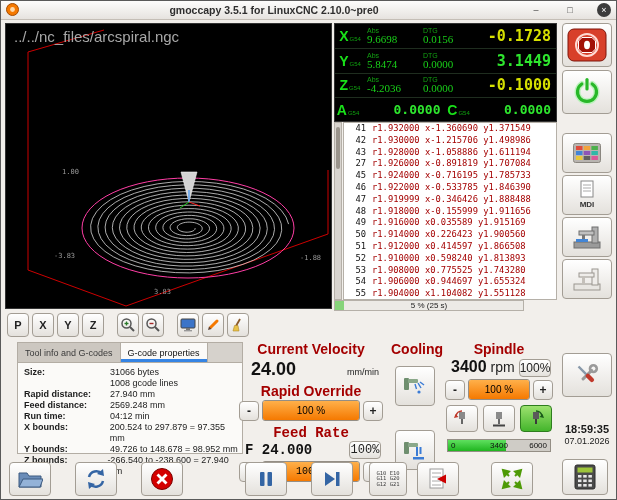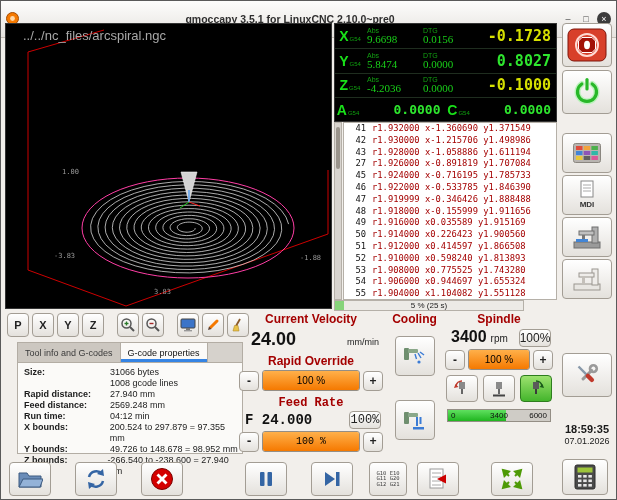--- a/index.html
+++ b/index.html
@@ -4,31 +4,31 @@
 <style>
   * { margin:0; padding:0; box-sizing:border-box; }
   html,body { width:617px; height:500px; }
   body { position:relative; overflow:hidden; background:#edeae6;
          font-family:"Liberation Sans","DejaVu Sans",sans-serif; font-size:11px; color:#222; }
   .window { position:absolute; inset:0; border:1px solid #5a5a5a; background:#f2efeb; }
 
   
   .titlebar { position:absolute; left:0; top:0; right:0; height:19px;
     background:linear-gradient(#fdfdfc,#e6e3df); border-bottom:1px solid #c4beb6;
-    display:flex; align-items:center; padding:18px 5px; gap:4px; }
+    display:flex; align-items:center; padding:0 5px; gap:20px; }
   .title { flex:1; text-align:center; font-size:10.5px; font-weight:bold; color:#2e2e2e;
     white-space:nowrap; overflow:hidden; }
   .winbtn { width:14px; height:14px; display:flex; align-items:center; justify-content:center;
     font-size:9px; color:#444; border-radius:50%; cursor:default; }
   .winbtn.close { background:#3c3c3c; color:#fff; }
 
   
   .preview { position:absolute; left:4px; top:22px; width:327px; height:286px;
     background:#000; border:1px solid #333; }
-  .filename { position:absolute; left:17px; top:4px; font-size:13px; color:#a8a8a8; }
+  .filename { position:absolute; left:8px; top:4px; font-size:15px; color:#a8a8a8; }
 
   
   .ptoolbar { position:absolute; left:6px; top:311px; height:26px; display:flex; gap:3px; align-items:center; }
   .btn { background:linear-gradient(#ffffff,#e4e1dc); border:1px solid #a39d94; border-radius:4px;
     display:flex; align-items:center; justify-content:center; }
   .pbtn { width:22px; height:24px; font-weight:bold; font-size:11px; color:#222; }
   .gap-l { margin-left:10px; }
 
   
   .dro { position:absolute; left:333px; top:22px; width:223px; height:99px; background:#000;
@@ -67,21 +67,21 @@
   .tab { padding:0 7px; display:flex; align-items:center; font-size:9px; color:#3a3a3a;
     border-right:1px solid #b3ada4; background:#ccc7c0; }
   .tab.active { background:#fbfaf8; color:#111; box-shadow:inset 0 -3px 0 #3584e4; }
   .props { padding:4px 0 0 0; }
   .prow { display:flex; padding:0 0 0 6px; line-height:11px; font-size:9px; }
   .plabel { width:86px; font-weight:bold; color:#1c1c1c; }
   .pvalue { color:#1c1c1c; }
 
   
   .frame { position:absolute; }
-  .ftitle { text-align:center; color:#a40000; font-weight:bold; font-size:12px; line-height:14px; }
+  .ftitle { text-align:center; color:#a40000; font-weight:bold; font-size:14px; line-height:14px;margin-top:30px; }
   .midvel   { left:234px; top:311px; width:152px; height:42px; }
   .midrapid { left:234px; top:353px; width:152px; height:42px; }
   .midfeed  { left:234px; top:395px; width:152px; height:61px;font-family:Liberation Mono, monospace; }
   .velrow { display:flex; align-items:baseline; padding:3px 8px 0 16px; }
   .velval { font-size:18px; font-weight:bold; color:#111; }
   .velunit { margin-left:auto; font-size:9px; color:#222; }
   .sliderrow { display:flex; align-items:center; gap:3px; padding:2px 4px 0 4px; }
   .sbtn { width:20px; height:20px; font-size:12px; font-weight:bold; }
   .slider { position:relative; flex:1; height:21px; border:1px solid #948e85; border-radius:3px;
     background:#e6e3de; overflow:hidden;padding-left:36px; }
@@ -94,21 +94,21 @@
 
   
   .cooling { left:390px; top:311px; width:47px; height:145px; }
   .coolbtn { width:40px; height:40px; margin:0 auto; }
   .cb1 { margin-top:10px; } .cb2 { margin-top:24px; }
 
   
   .spindle { left:440px; top:311px; width:116px; height:145px; }
   .spinrow1 { display:flex; align-items:baseline; padding:2px 6px 0 10px; gap:4px; }
   .rpmval { font-size:16px; font-weight:bold; color:#111; }
-  .rpmunit { font-size:10px; color:#222; }
+  .rpmunit { font-size:14px; color:#222; }
   .spinbtns { display:flex; justify-content:center; gap:5px; padding-top:5px; }
   .spbtn { width:32px; height:27px; }
   .spbtn.greenbg { background:linear-gradient(#9de26f,#44b52c); border-color:#2e7d1e; }
   .rpmbar { position:relative; margin:7px 6px 0 6px; height:13px; background:#cfccc6;
     border:1px solid #948e85; overflow:hidden; }
   .rpmfill { position:absolute; left:0; top:0; bottom:0; background:linear-gradient(#5fe05f,#1fb51f); }
   .rlab { position:absolute; top:1px; font-size:8px; color:#111; }
   .r0 { left:3px; } .r1 { left:50%; transform:translateX(-50%); } .r2 { right:3px; }
 
   
@@ -250,21 +250,21 @@
           <span class="dsys">G54</span>
         </div>
       <div class="dcol">
           <span class="dlab">Abs</span>
           <span class="dval">5.8474</span>
         </div>
       <div class="dcol">
           <span class="dlab">DTG</span>
           <span class="dval">0.0000</span>
         </div>
-      <div class="dbig green">0.8027</div>
+      <div class="dbig green">3.1449</div>
     </div>
     <div class="drow">
       <div class="dletter">
           <span class="dl">Z</span>
           <span class="dsys">G54</span>
         </div>
       <div class="dcol">
           <span class="dlab">Abs</span>
           <span class="dval">-4.2036</span>
         </div>

